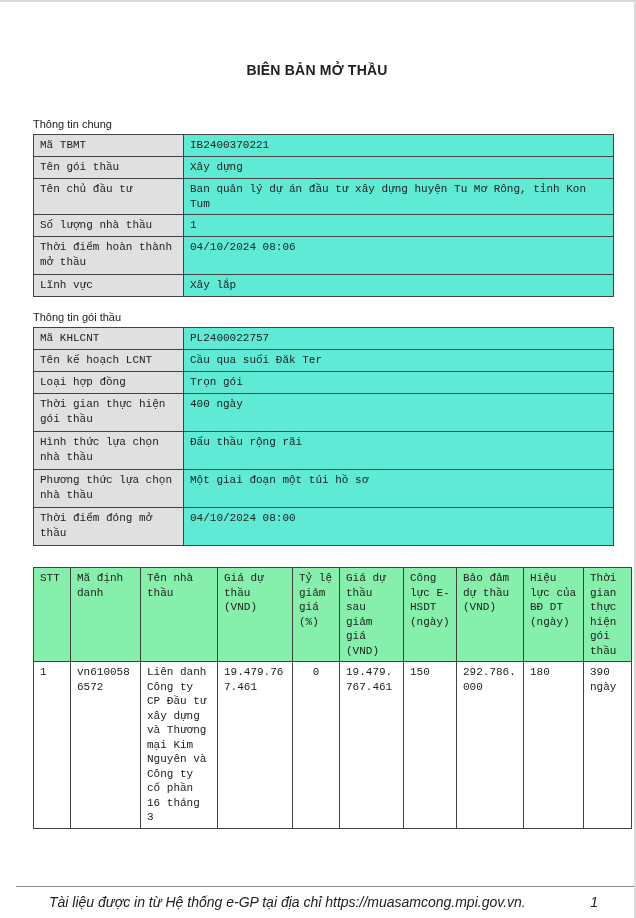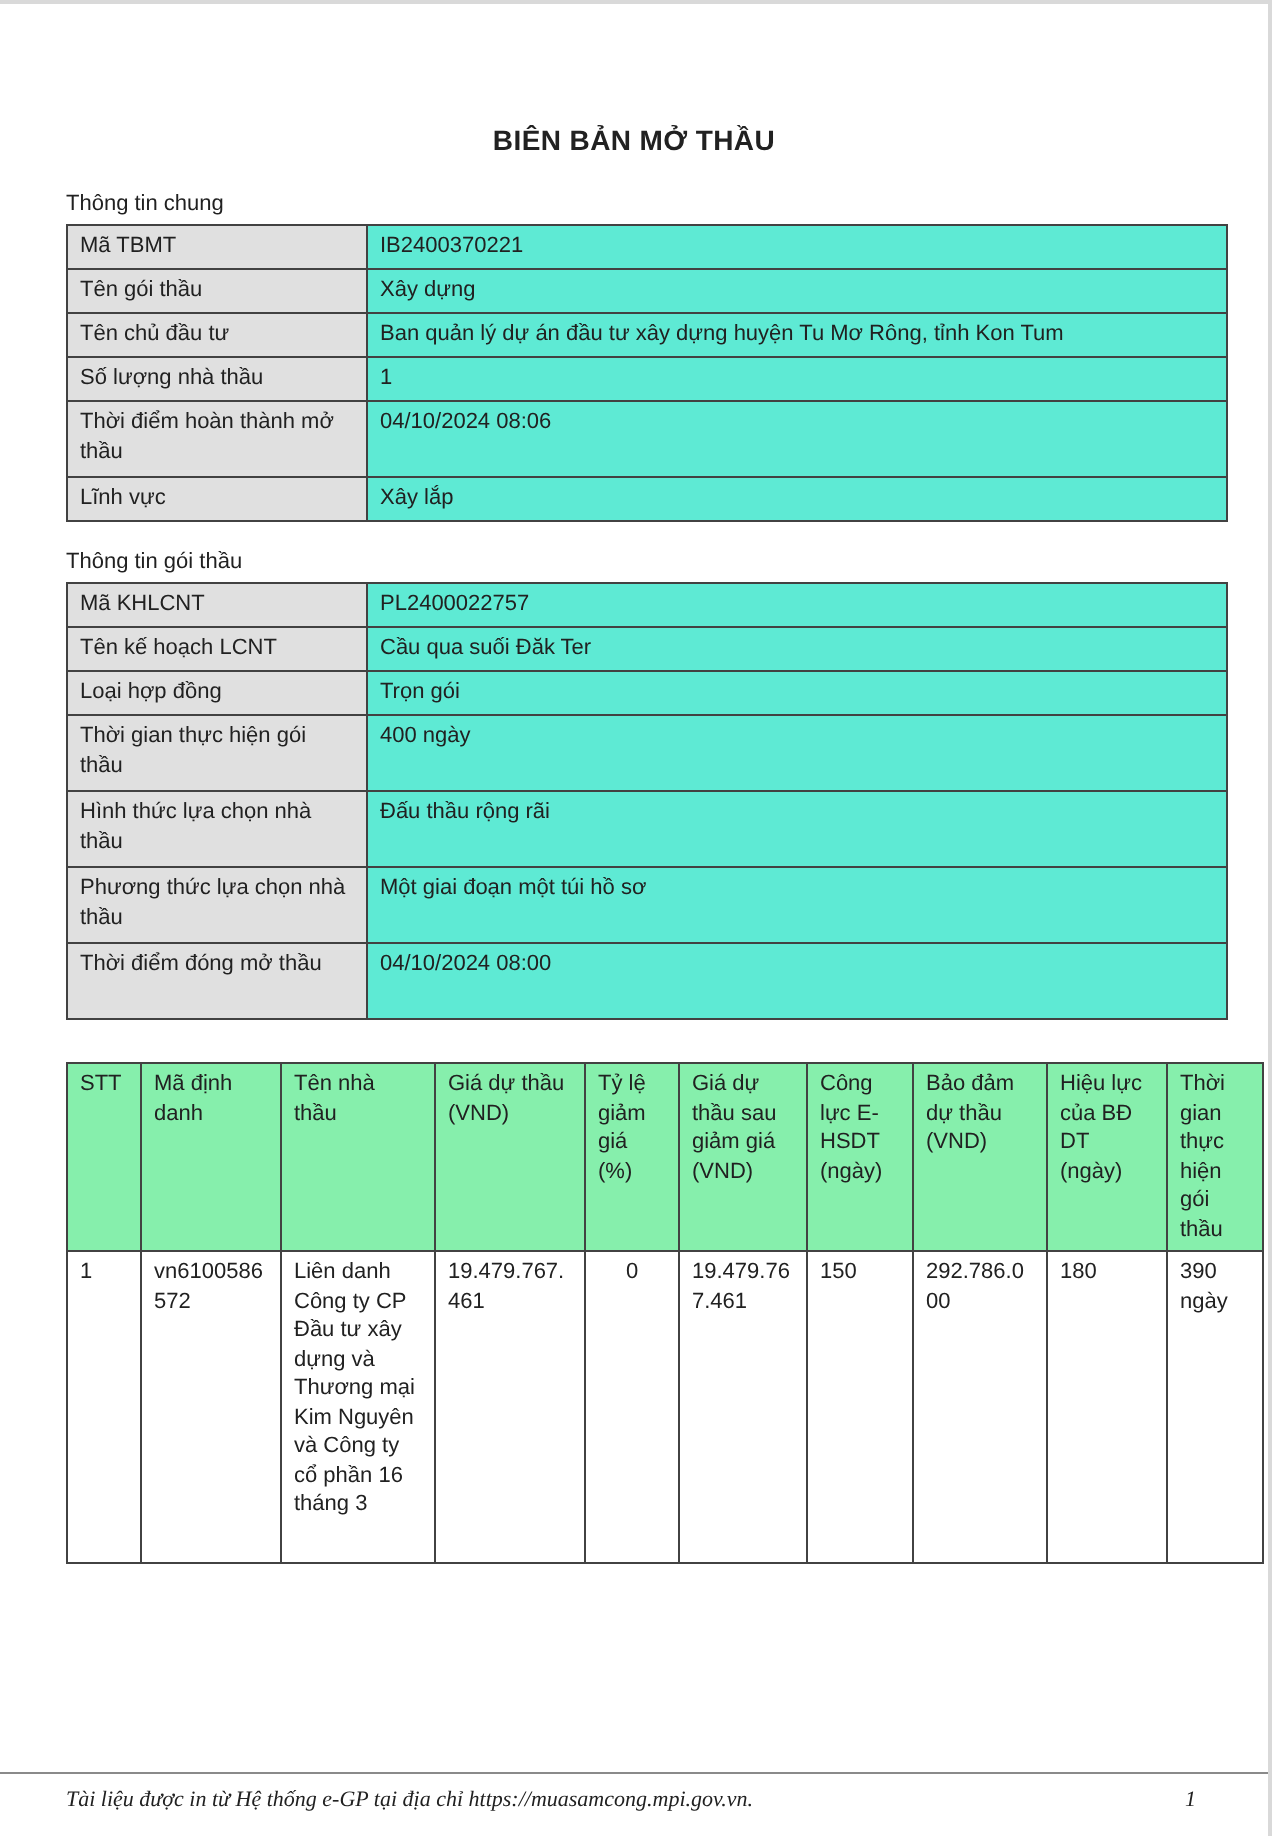--- a/index.html
+++ b/index.html
@@ -18,21 +18,21 @@
 
   .doc-title {
     margin-top: 60px;
     text-align: center;
     font-size: 14px;
     font-weight: bold;
     letter-spacing: 0.2px;
   }
 
   .section { margin-left: 33px; }
-  .section-general  { margin-top: 17px; }
+  .section-general  { margin-top: 39px; }
   .section-package  { margin-top: 13px; }
   .section-contractors { margin-top: 21px; }
 
   .section-heading {
     font-size: 11px;
     line-height: 14px;
     margin-bottom: 3px;
   }
 
   table {
@@ -41,48 +41,48 @@
     font-size: 11px;
     line-height: 14.5px;
   }
   td, th {
     border: 1px solid #424242;
     vertical-align: top;
     padding: 3px 6px;
     text-align: left;
     font-weight: normal;
     overflow-wrap: break-word;
+    font-family: Liberation Mono, monospace;
   }
 
   .kv-table { width: 581px; }
   .kv-table .label-cell { background: #e0e0e0; width: 150px; }
   .kv-table .value-cell { background: #5eead4; }
   .kv-table tr.single { height: 22px; }
   .kv-table tr.tall   { height: 38px; }
 
   .contractor-table { width: 598px; }
   .contractor-table thead th { background: #86efac; }
   .contractor-table thead tr { height: 88px; }
   .contractor-table tbody tr { height: 156px; }
   .contractor-table td { background: #ffffff; }
   .cell-right  { text-align: left; }
   .cell-center { text-align: center; }
 
   .footer {
     position: absolute;
-    left: 0; right: 0; bottom: 0;
+    left: 16px; right: 0; bottom: 0;
     height: 32px;
     border-top: 1px solid #8a8a8a;
     display: flex;
     justify-content: space-between;
     align-items: flex-start;
     padding: 7px 36px 0 33px;
-    font-size: 11px;
+    font-size: 14px;
     font-style: italic;
-    font-family: Liberation Serif, serif;
   }
 </style>
 </head>
 <body>
 
 <div class="page">
 
   <div class="doc-title">BIÊN BẢN MỞ THẦU</div>
 
   <div class="section section-general">

